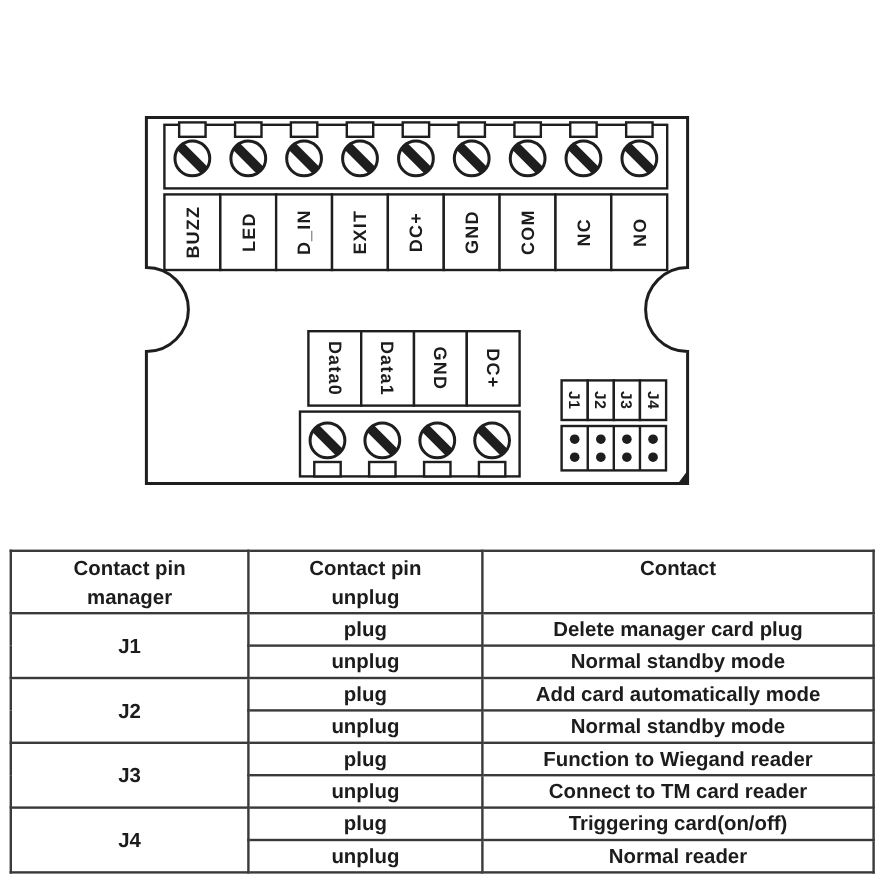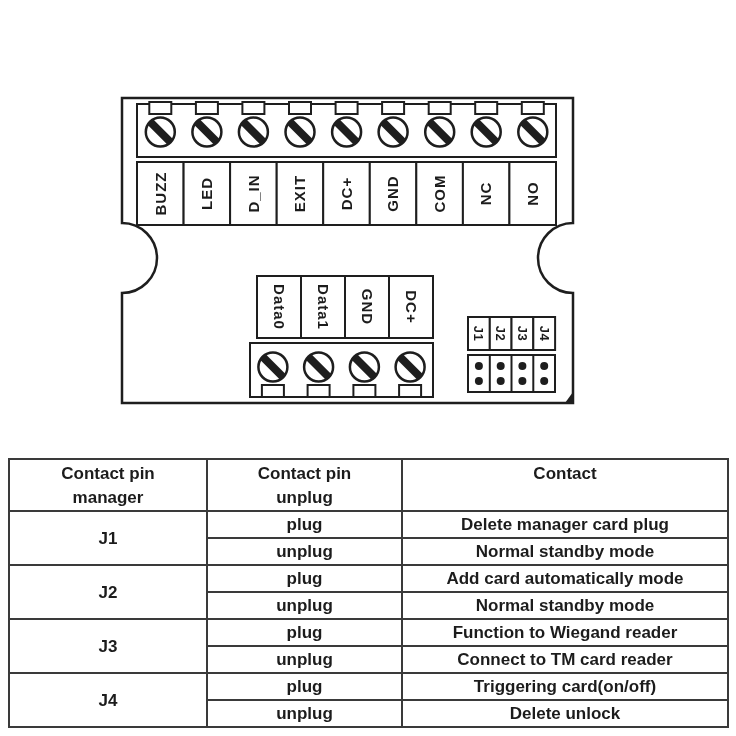--- a/index.html
+++ b/index.html
@@ -256,17 +256,17 @@
         <td>unplug</td>
         <td>Connect to TM card reader</td>
       </tr>
       <tr>
         <td class="pin-cell" rowspan="2">J4</td>
         <td>plug</td>
         <td>Triggering card(on/off)</td>
       </tr>
       <tr>
         <td>unplug</td>
-        <td>Delete unlock</td>
+        <td>Normal reader</td>
       </tr>
     </tbody>
   </table>
 </div>
 
 </body></html>

